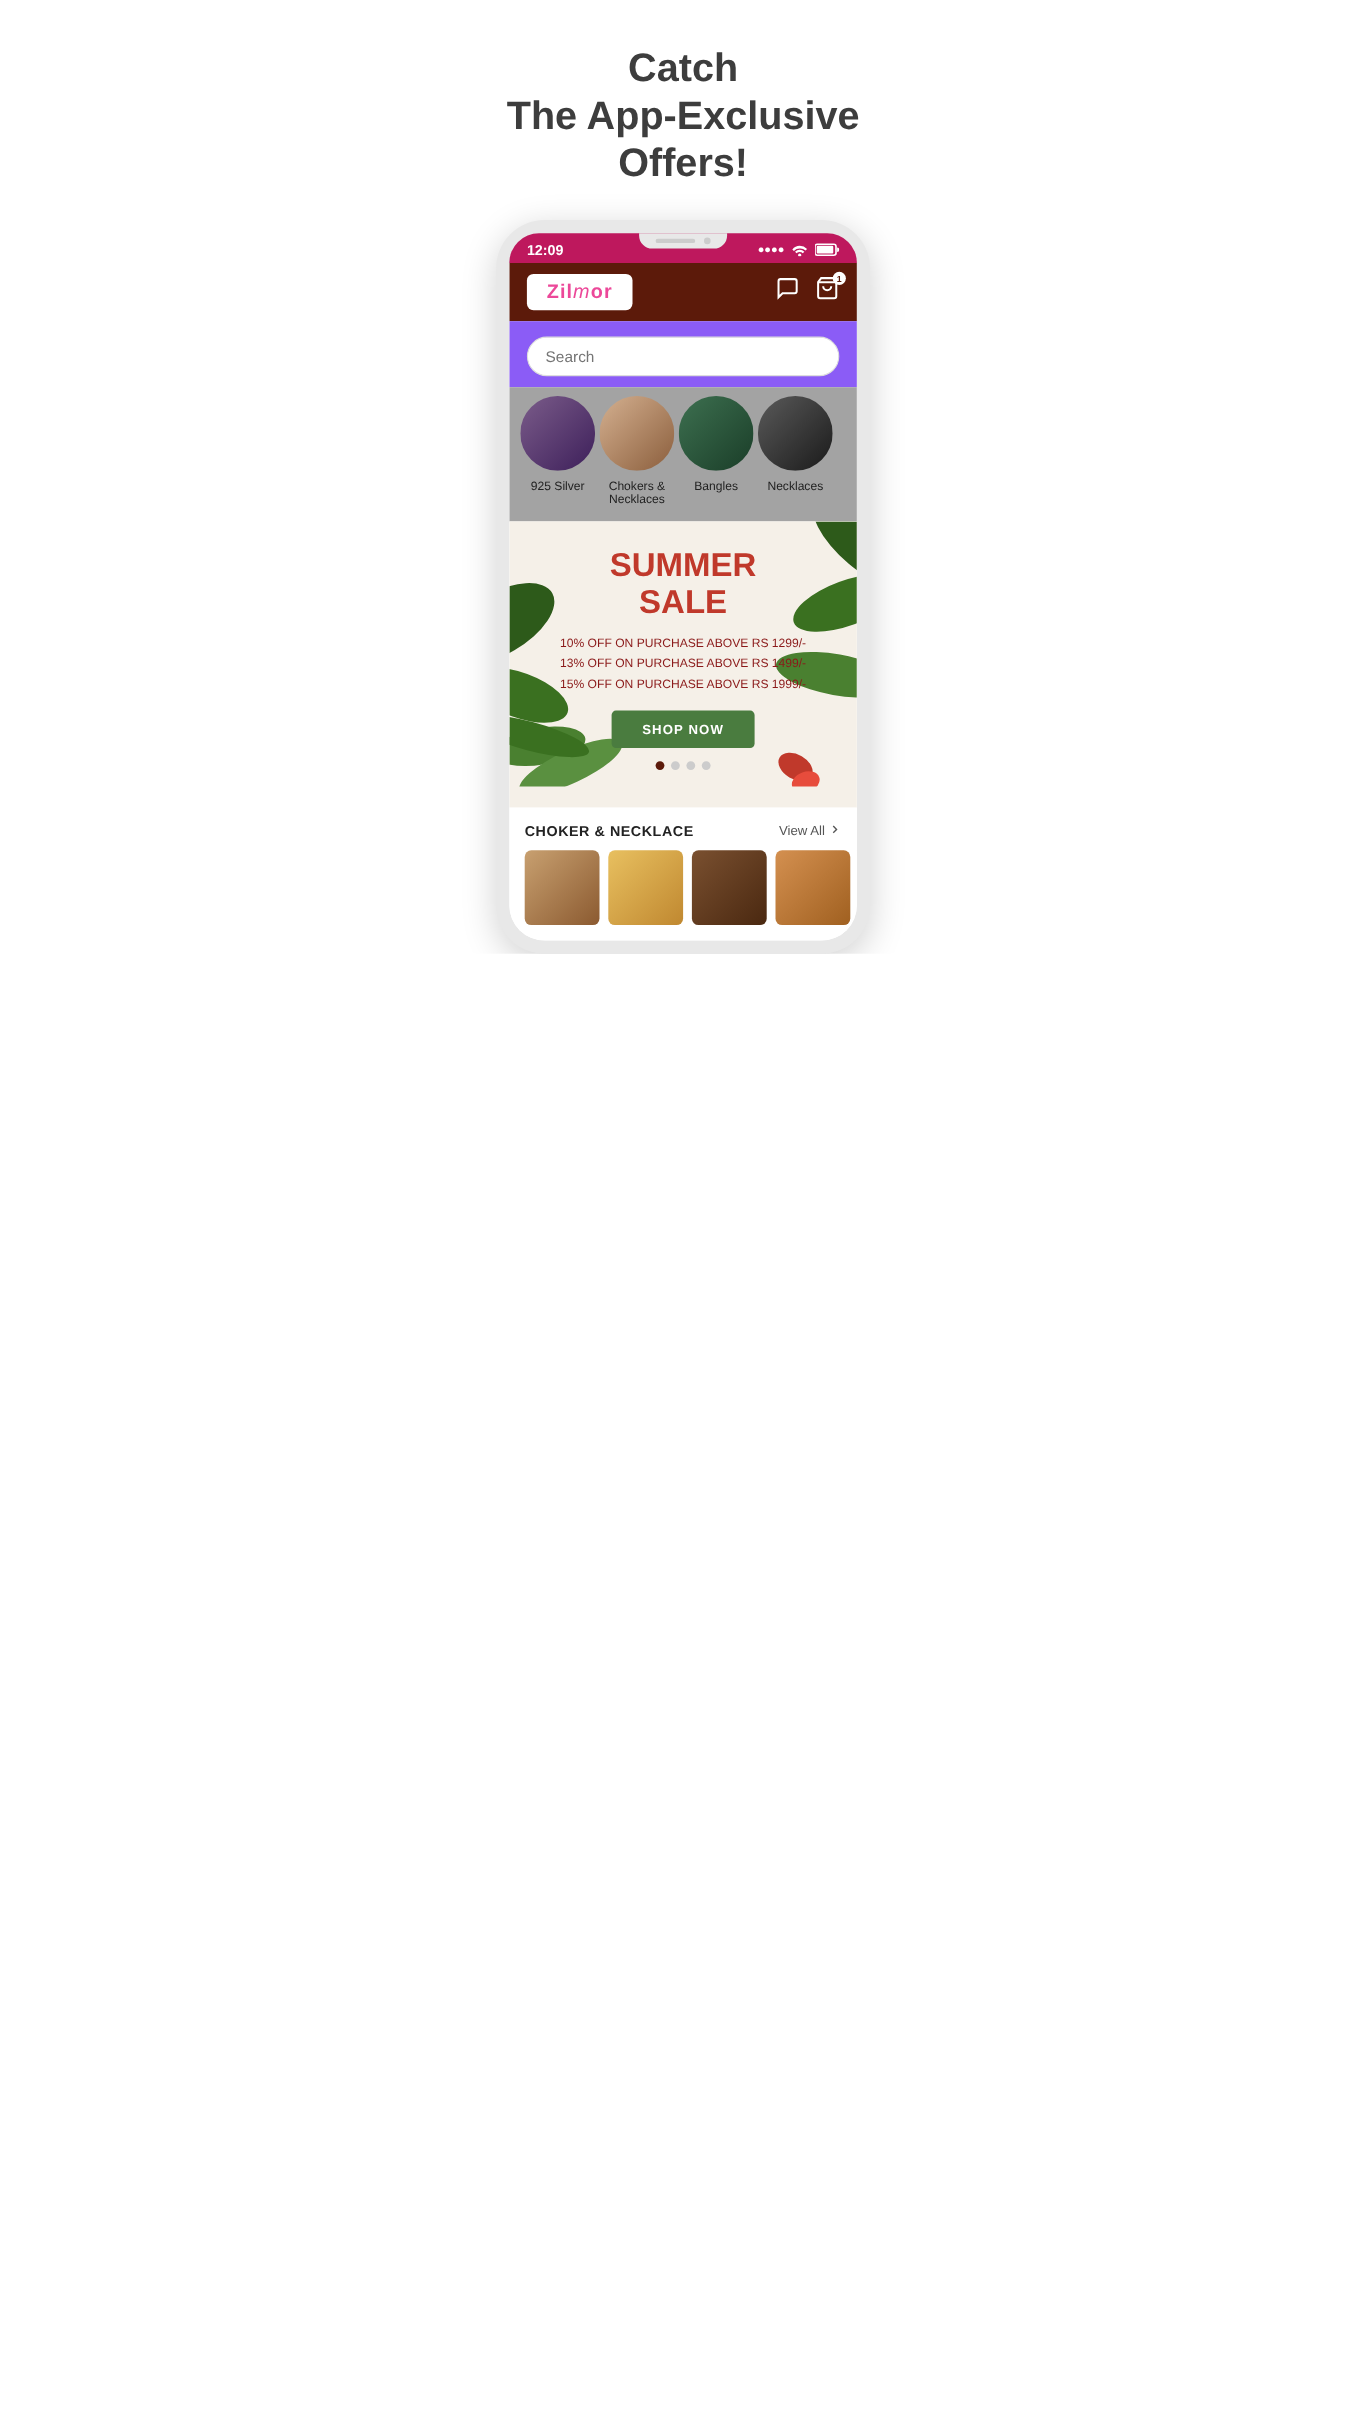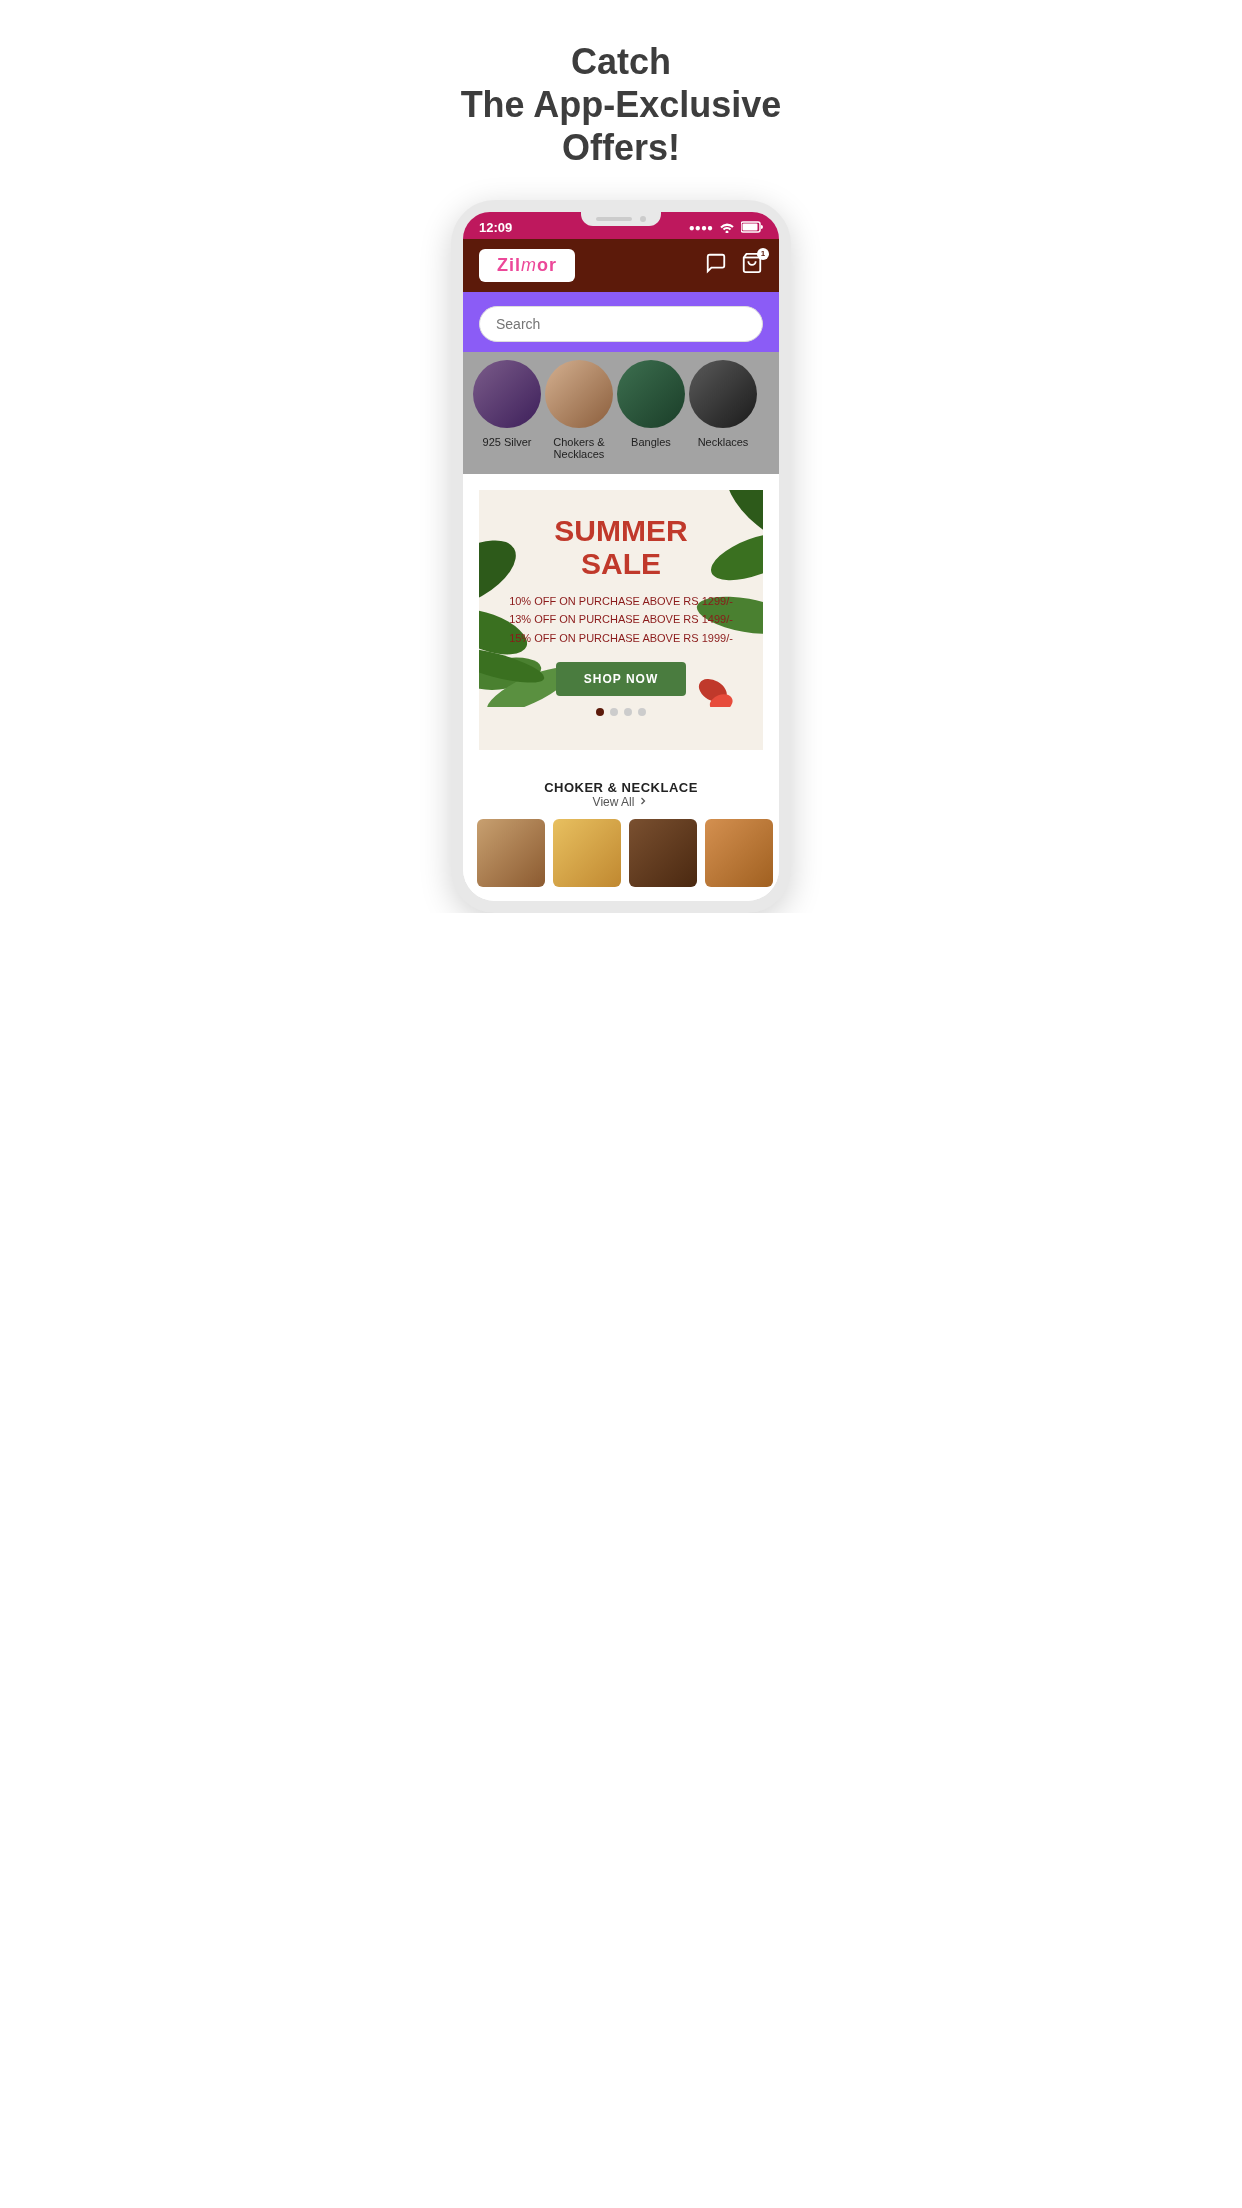--- a/index.html
+++ b/index.html
@@ -187,21 +187,21 @@
 
     
     .cat-silver { background: linear-gradient(135deg, #6b4c7a 0%, #4a2855 100%); }
     .cat-choker { background: linear-gradient(135deg, #c8a882 0%, #8b6340 100%); }
     .cat-bangle { background: linear-gradient(135deg, #2d5a3d 0%, #1a3d28 100%); }
     .cat-earring { background: linear-gradient(135deg, #4a4a4a 0%, #2a2a2a 100%); }
 
     
     .summer-sale-banner {
       background: #f5f0e8;
-      margin: 16px;
+      margin: 0;
       padding: 24px 20px 18px;
       position: relative;
       overflow: hidden;
       min-height: 260px;
     }
     .sale-leaves-bg {
       position: absolute;
       top: 0; left: 0; right: 0; bottom: 0;
       pointer-events: none;
     }
@@ -251,21 +251,20 @@
       background: #5c1a0a;
     }
 
     
     .section-header {
       display: flex;
       justify-content: space-between;
       align-items: center;
       padding: 14px 14px 10px;
       background: #fff;
-      flex-direction: column;
     }
     .section-title {
       font-size: 13px;
       font-weight: 800;
       color: #222;
       letter-spacing: 0.5px;
     }
     .view-all {
       font-size: 12px;
       color: #555;

